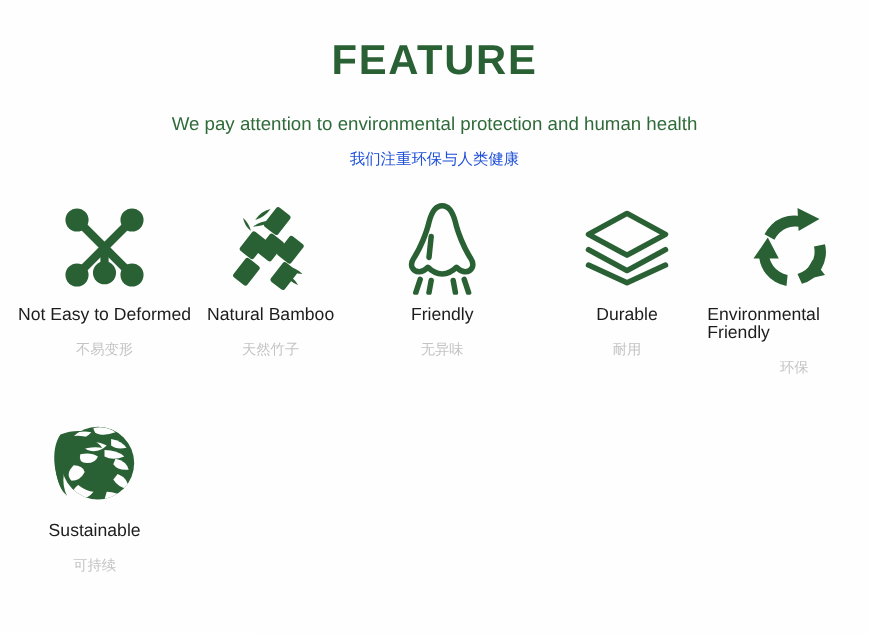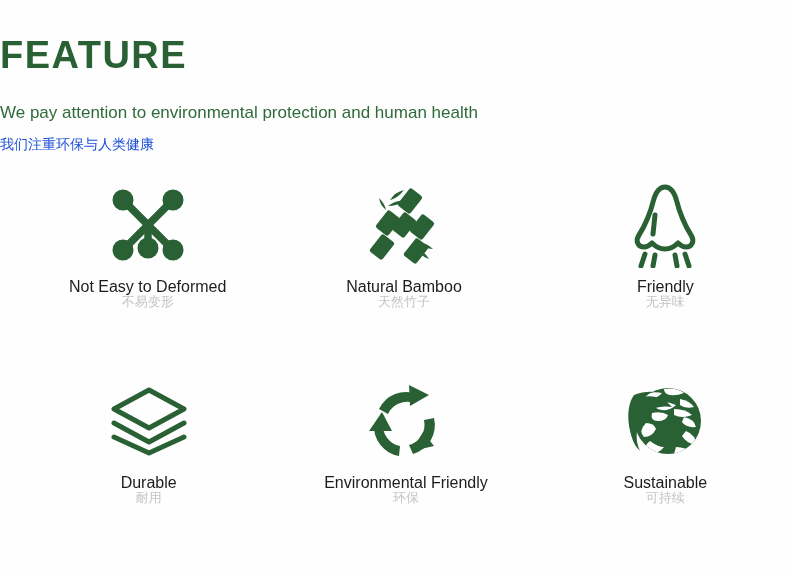--- a/index.html
+++ b/index.html
@@ -15,20 +15,21 @@
   }
   .page {
     position: relative;
     width: 790px;
     height: 576px;
     background: #fefefe;
   }
 
   
   .header {
+    text-align: center;
     padding-top: 36px;
   }
   .title {
     font-size: 38px;
     font-weight: bold;
     color: #2a6134;
     letter-spacing: 1.5px;
     line-height: 1;
     margin: 0;
   }
@@ -42,21 +43,21 @@
     margin-top: 16px;
     font-size: 14px;
     color: #1d4ed8;
     line-height: 1;
   }
 
   
   .grid {
     margin-top: 26px;
     display: grid;
-    grid-template-columns: repeat(3, 1fr);
+    grid-template-columns: repeat(5, 1fr);
     grid-template-rows: repeat(2, 196px);
   }
   .cell {
     display: flex;
     flex-direction: column;
     align-items: center;
   }
   .icon-wrap {
     height: 96px;
     display: flex;
@@ -69,20 +70,21 @@
   .label-en {
     font-size: 16px;
     color: #1c1c1c;
     line-height: 1;
     margin-top: 6px;
   }
   .label-cn {
     font-size: 13px;
     color: #c4c4c4;
     line-height: 1;
+    margin-top: 16px;
   }
 
   
   .cell-0 { transform: translateX(16px); }
   .cell-1 { transform: translateX(9px); }
   .cell-2 { transform: translateX(7px); }
   .cell-3 { transform: translateX(11px); }
   .cell-4 { transform: translateX(17px); }
   .cell-5 { transform: translateX(7px); }
 </style>

